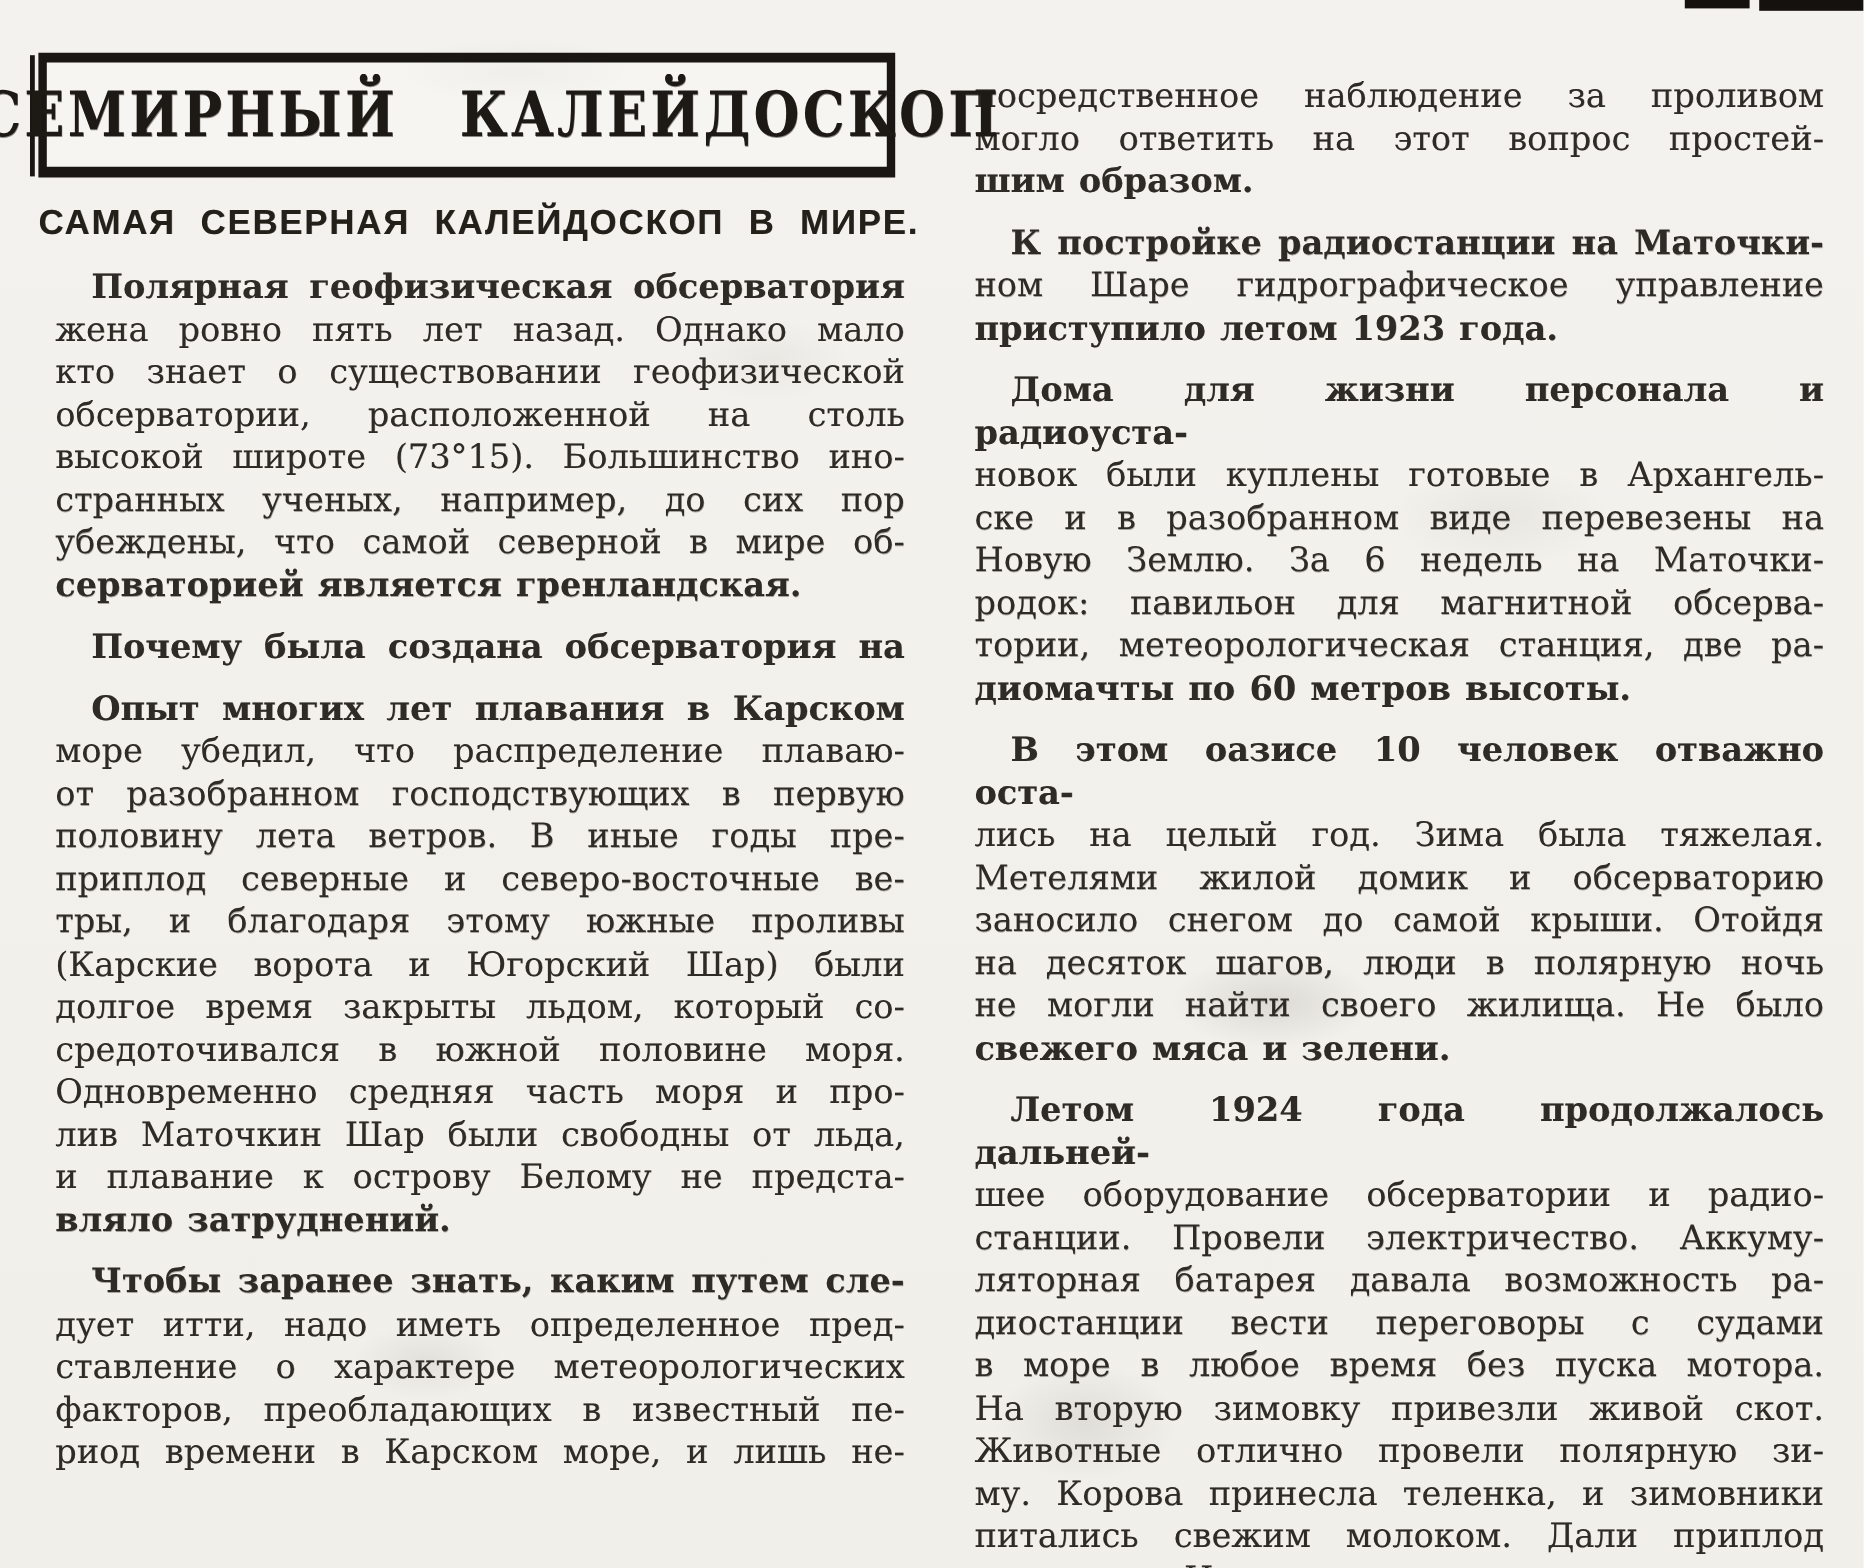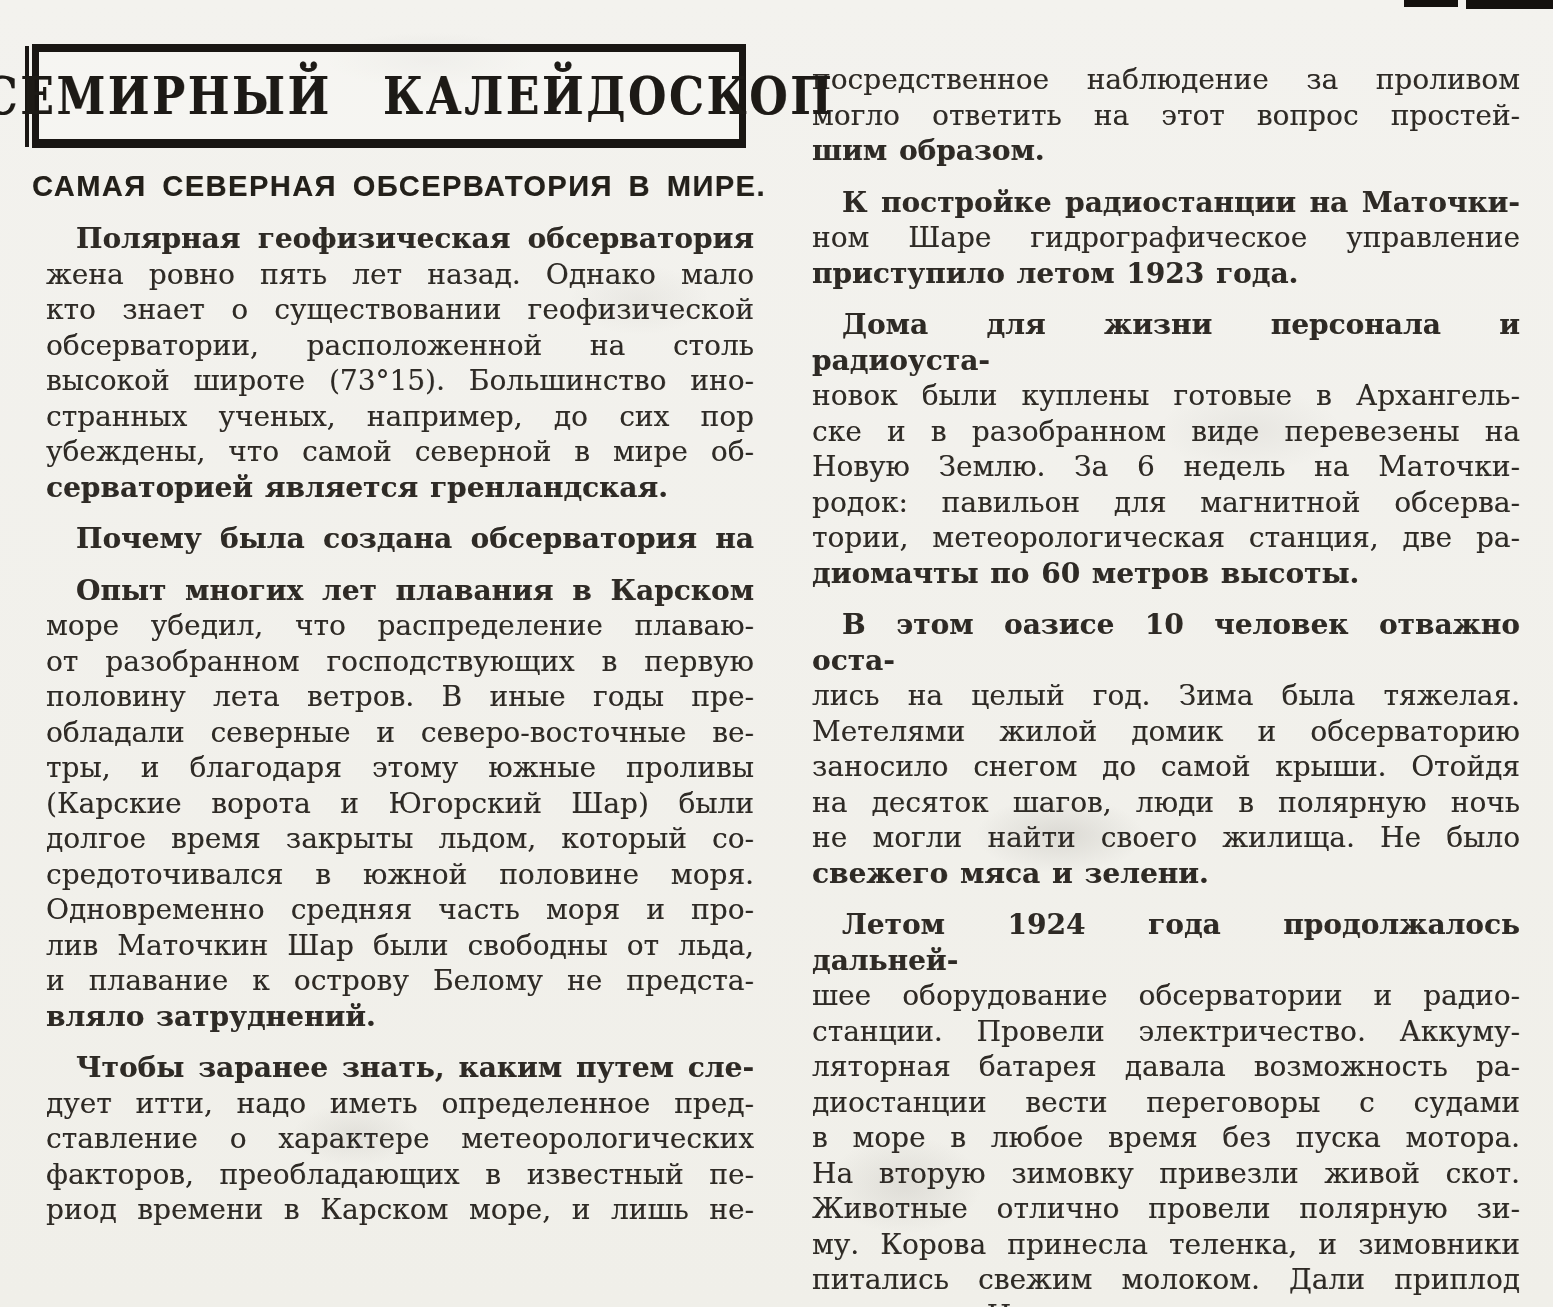--- a/index.html
+++ b/index.html
@@ -103,41 +103,41 @@
 <body>
 
 <div class="page">
   <div class="artifact artifact-a"></div>
   <div class="artifact artifact-b"></div>
 
   <div class="col col-left">
     <div class="masthead-box">
       <div class="masthead-title">ВСЕМИРНЫЙ КАЛЕЙДОСКОП</div>
     </div>
-    <div class="headline">САМАЯ СЕВЕРНАЯ ОБСЕРВАТОРИЯ В МИРЕ.</div>
+    <div class="headline">САМАЯ СЕВЕРНАЯ КАЛЕЙДОСКОП В МИРЕ.</div>
     <div class="body-text">
         <div class="para">
           <div class="line first">Полярная геофизическая обсерватория</div>
           <div class="line">жена ровно пять лет назад. Однако мало</div>
           <div class="line">кто знает о существовании геофизической</div>
           <div class="line">обсерватории, расположенной на столь</div>
           <div class="line">высокой широте (73°15). Большинство ино-</div>
           <div class="line">странных ученых, например, до сих пор</div>
           <div class="line">убеждены, что самой северной в мире об-</div>
           <div class="line end">серваторией является гренландская.</div>
         </div>
         <div class="para">
           <div class="line first">Почему была создана обсерватория на</div>
         </div>
         <div class="para">
           <div class="line first">Опыт многих лет плавания в Карском</div>
           <div class="line">море убедил, что распределение плаваю-</div>
           <div class="line">от разобранном господствующих в первую</div>
           <div class="line">половину лета ветров. В иные годы пре-</div>
-          <div class="line">обладали северные и северо-восточные ве-</div>
+          <div class="line">приплод северные и северо-восточные ве-</div>
           <div class="line">тры, и благодаря этому южные проливы</div>
           <div class="line">(Карские ворота и Югорский Шар) были</div>
           <div class="line">долгое время закрыты льдом, который со-</div>
           <div class="line">средоточивался в южной половине моря.</div>
           <div class="line">Одновременно средняя часть моря и про-</div>
           <div class="line">лив Маточкин Шар были свободны от льда,</div>
           <div class="line">и плавание к острову Белому не предста-</div>
           <div class="line end">вляло затруднений.</div>
         </div>
         <div class="para">

